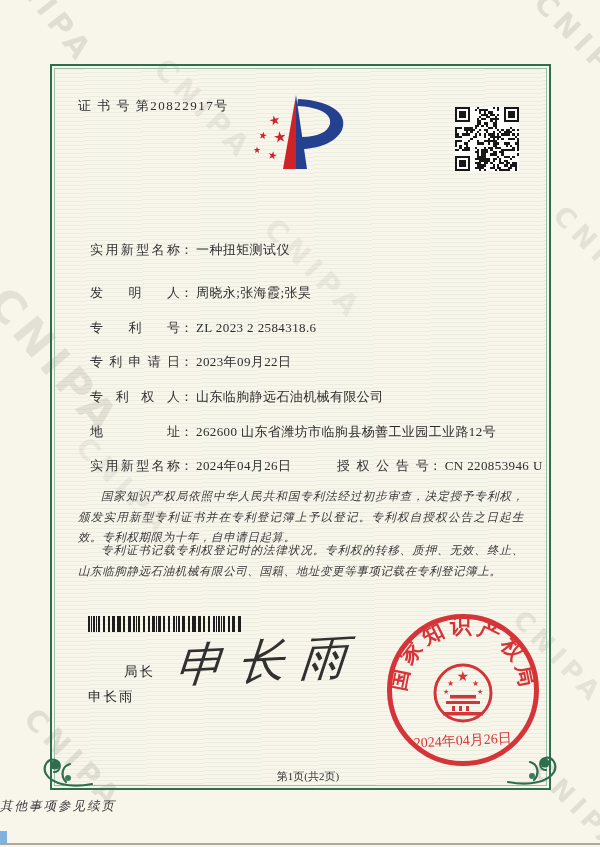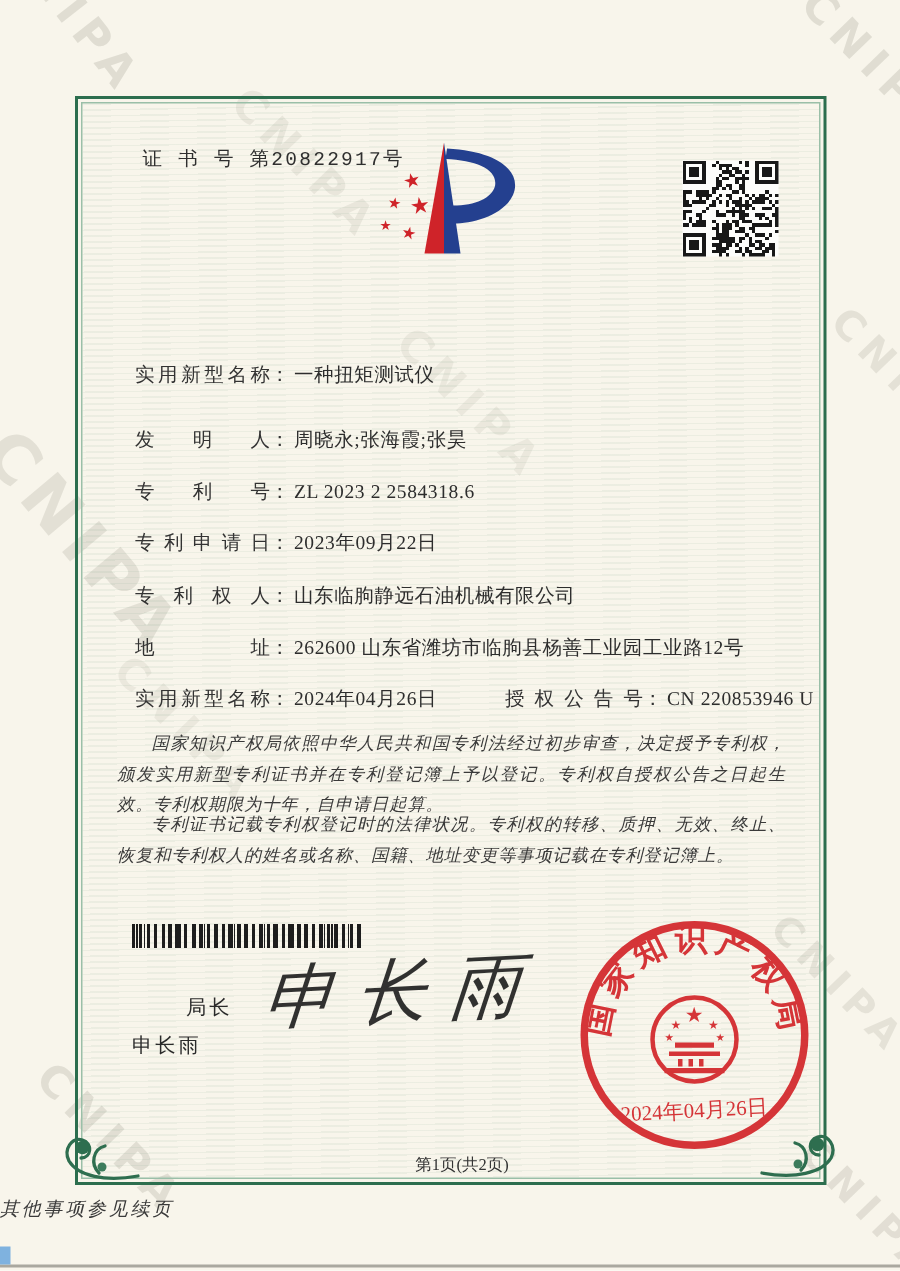--- a/index.html
+++ b/index.html
@@ -20,21 +20,21 @@
     position:absolute;left:50px;top:64px;width:501px;height:726px;
     border:2.5px solid #2c6e4e;box-sizing:border-box;
   }
   .frame .inner-line{position:absolute;inset:2px;border:1px solid #9abfa8;}
   .frame .guilloche{
     position:absolute;inset:3px;
     background:repeating-linear-gradient(179deg, rgba(72,132,96,0.07) 0 1px, transparent 1px 4px);
   }
   .flourish{position:absolute;pointer-events:none;}
   
-  .cert-no{position:absolute;left:95px;top:97px;font-size:13px;letter-spacing:1.5px;color:#2f2f2f;font-family:Liberation Mono, monospace;}
+  .cert-no{position:absolute;left:78px;top:97px;font-size:13px;letter-spacing:1.5px;color:#2f2f2f;}
   .logo{position:absolute;left:242px;top:90px;}
   .qr{position:absolute;left:455px;top:107px;width:64px;height:64px;background:#fdfdfb;}
   .title{
     position:absolute;left:0;right:0;top:181px;text-align:center;
     font-size:28px;font-weight:bold;letter-spacing:8px;color:#141414;
   }
   
   .frow{position:absolute;left:90px;width:452px;font-size:13px;white-space:nowrap;}
   .flabel{
     display:inline-block;width:90px;text-align:justify;text-align-last:justify;
@@ -446,21 +446,21 @@
   </div>
   <div class="frow" style="top:423px">
     <span class="flabel">地址</span><span class="fcolon">：</span><span class="fval">262600 山东省潍坊市临朐县杨善工业园工业路12号</span>
   </div>
   <div class="frow" style="top:457px">
     <span class="flabel">实用新型名称</span><span class="fcolon">：</span><span class="fval">2024年04月26日</span>
     <span class="flabel second">授权公告号</span><span class="fcolon">：</span><span class="fval">CN 220853946 U</span>
   </div>
 
   <div class="para" style="top:486px">国家知识产权局依照中华人民共和国专利法经过初步审查，决定授予专利权，颁发实用新型专利证书并在专利登记簿上予以登记。专利权自授权公告之日起生效。专利权期限为十年，自申请日起算。</div>
-  <div class="para" style="top:540px">专利证书记载专利权登记时的法律状况。专利权的转移、质押、无效、终止、恢复和专利权人的姓名或名称、国籍、地址变更等事项记载在专利登记簿上。</div>
+  <div class="para" style="top:540px">专利证书记载专利权登记时的法律状况。专利权的转移、质押、无效、终止、山东临朐静远石油机械有限公司、国籍、地址变更等事项记载在专利登记簿上。</div>
 
   <div class="barcode"></div>
 
   <div class="director-role">局长</div>
   <div class="director-name">申长雨</div>
   <div class="signature">申长雨</div>
 
   <div class="seal">
     <svg width="158" height="158" viewBox="0 0 158 158">
       <circle cx="79" cy="79" r="73.5" fill="none" stroke="#d3272b" stroke-width="5"></circle>

